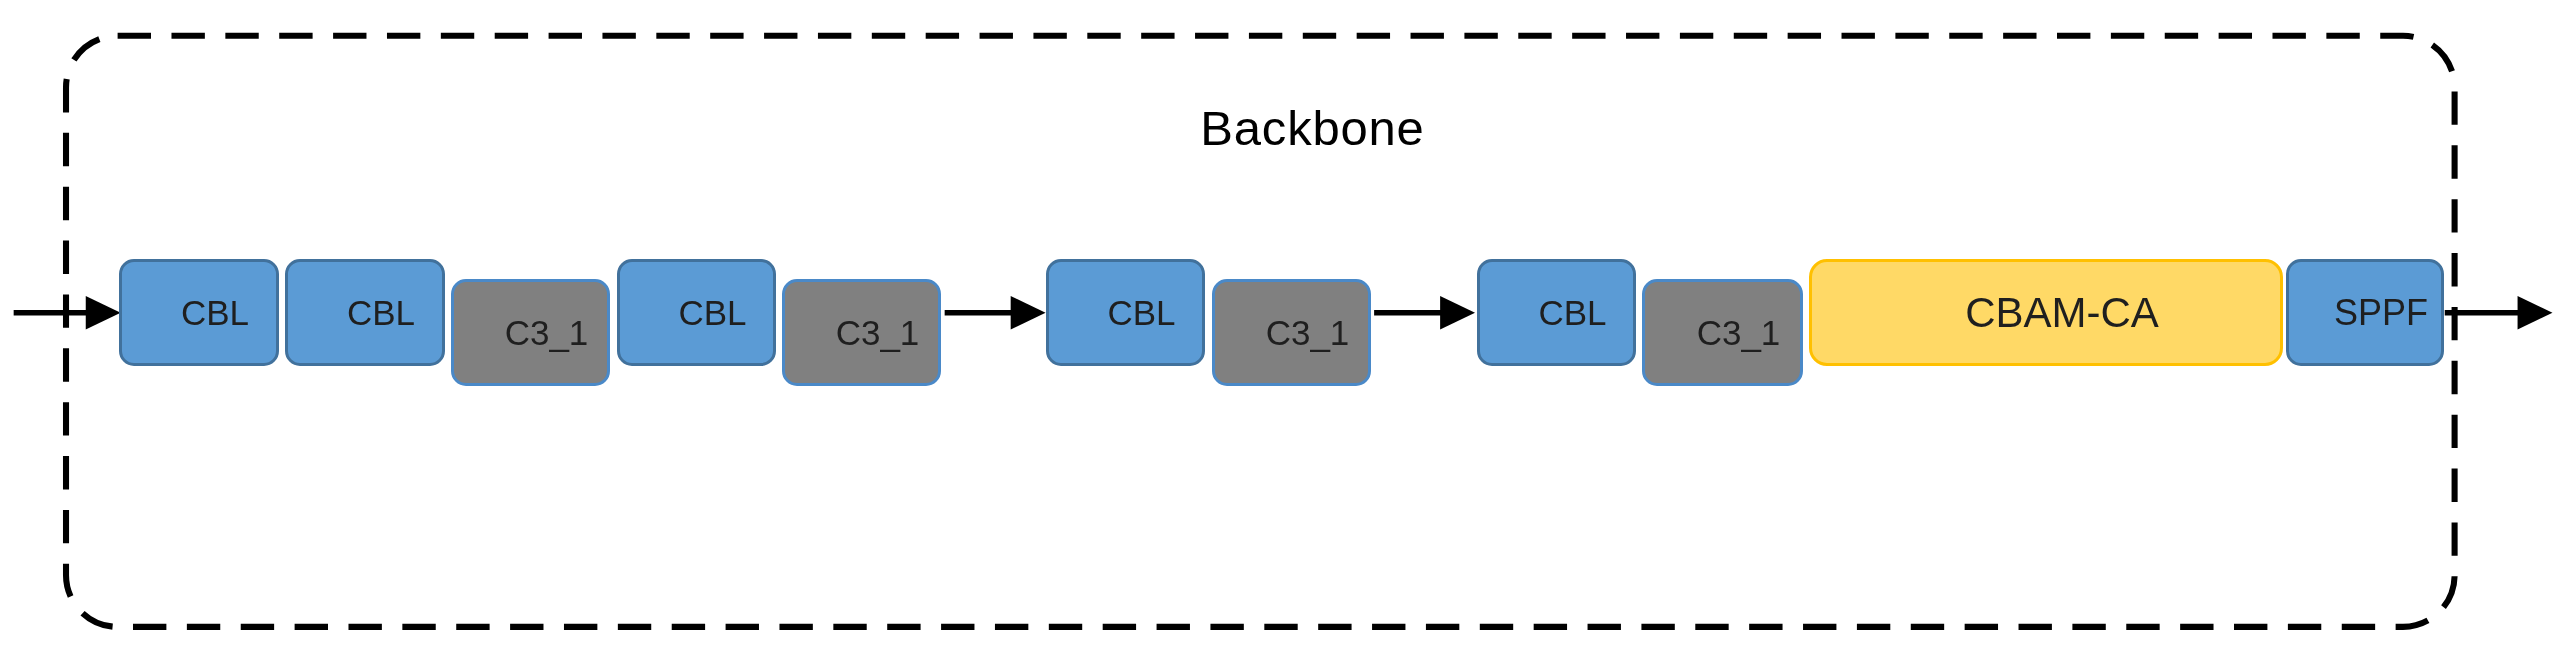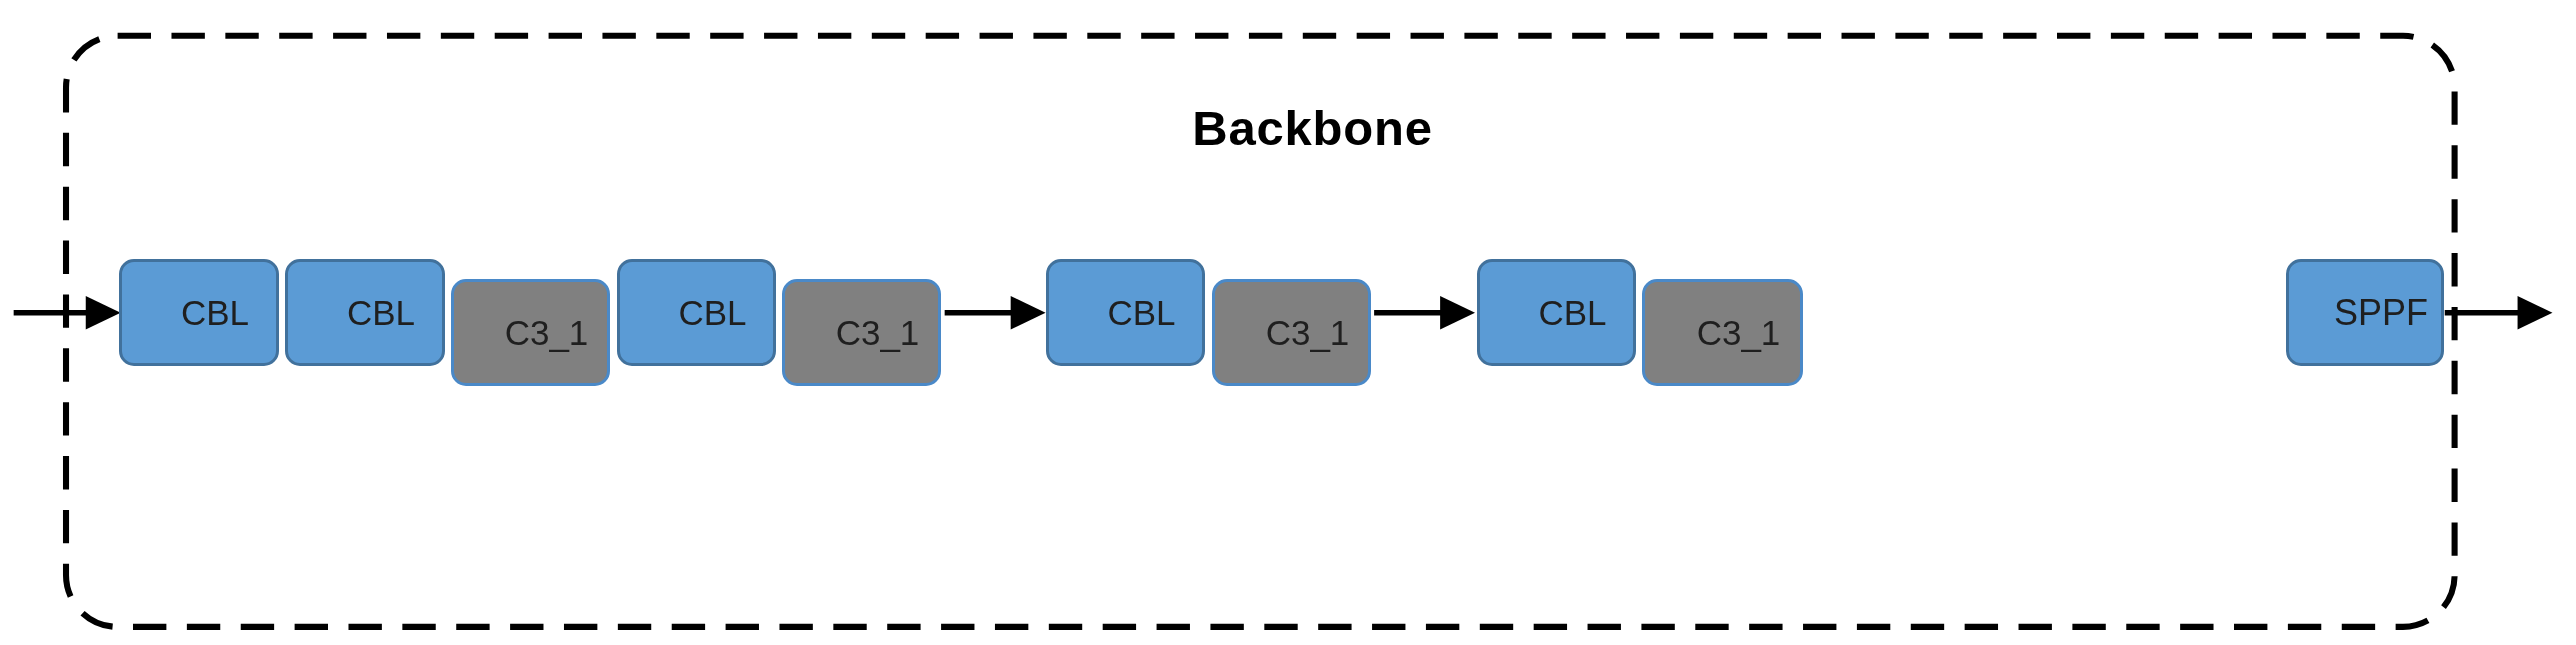--- a/index.html
+++ b/index.html
@@ -43,21 +43,21 @@
     fill: var(--line-color);
     stroke: none;
   }
   .diagram-title {
     position: absolute;
     left: 1047px;
     top: 100px;
     width: 531px;
     text-align: center;
     font-size: 49px;
-    font-weight: bold;
+    font-weight: normal;
     color: var(--line-color);
     z-index: 2;
     letter-spacing: 0.8px;
   }
   .block {
     position: absolute;
     top: 259px;
     height: 107px;
     z-index: 1;
     display: flex;
@@ -120,16 +120,17 @@
   <div class="block blue" style="left:285px;  width:160px;">CBL</div>
   <div class="block gray" style="left:451px;  width:159px;">C3_1</div>
   <div class="block blue" style="left:617px;  width:159px;">CBL</div>
   <div class="block gray" style="left:782px; width:159px;">C3_1</div>
 
   <div class="block blue" style="left:1046px; width:159px;">CBL</div>
   <div class="block gray" style="left:1212px; width:159px;">C3_1</div>
 
   <div class="block blue" style="left:1477px; width:159px;">CBL</div>
   <div class="block gray" style="left:1642px; width:161px;">C3_1</div>
+  <div class="block yellow" style="left:1809px; width:474px;">CBAM-CA</div>
   <div class="block blue sppf-size" style="left:2286px; width:158px;">SPPF</div>
 
 </div>
 
 
 </body></html>

